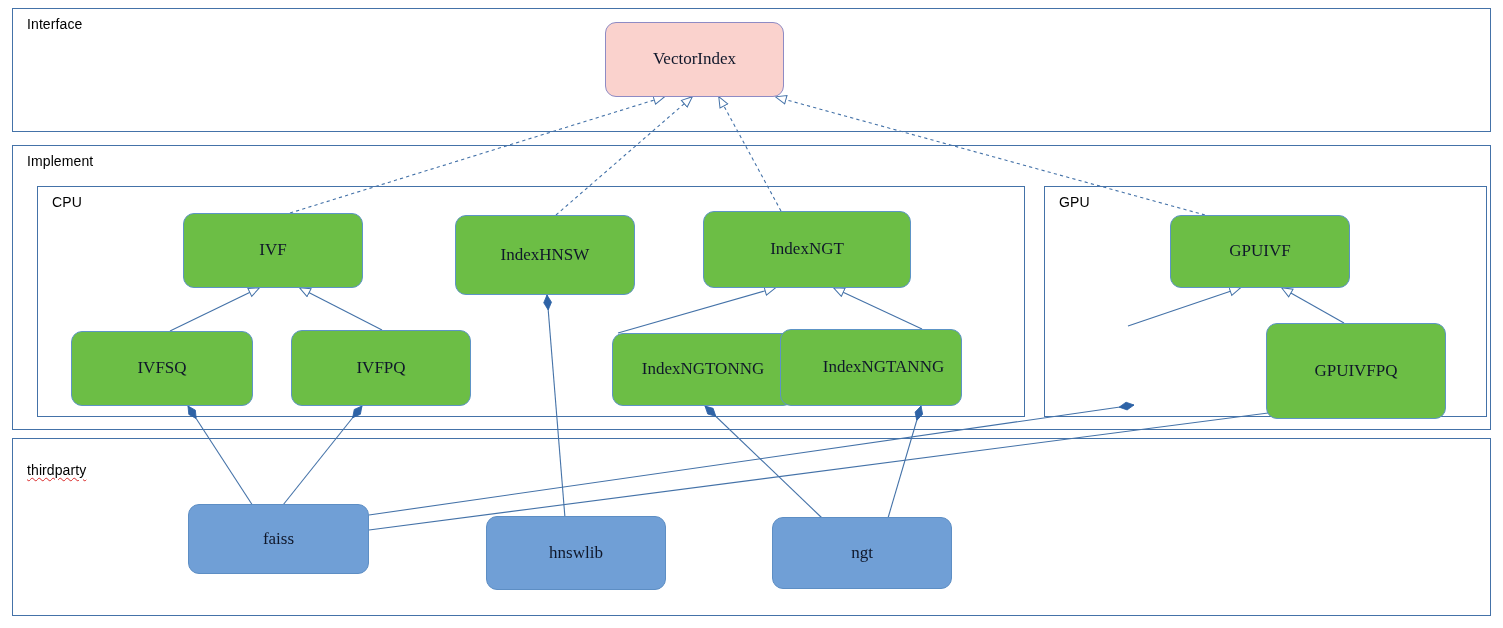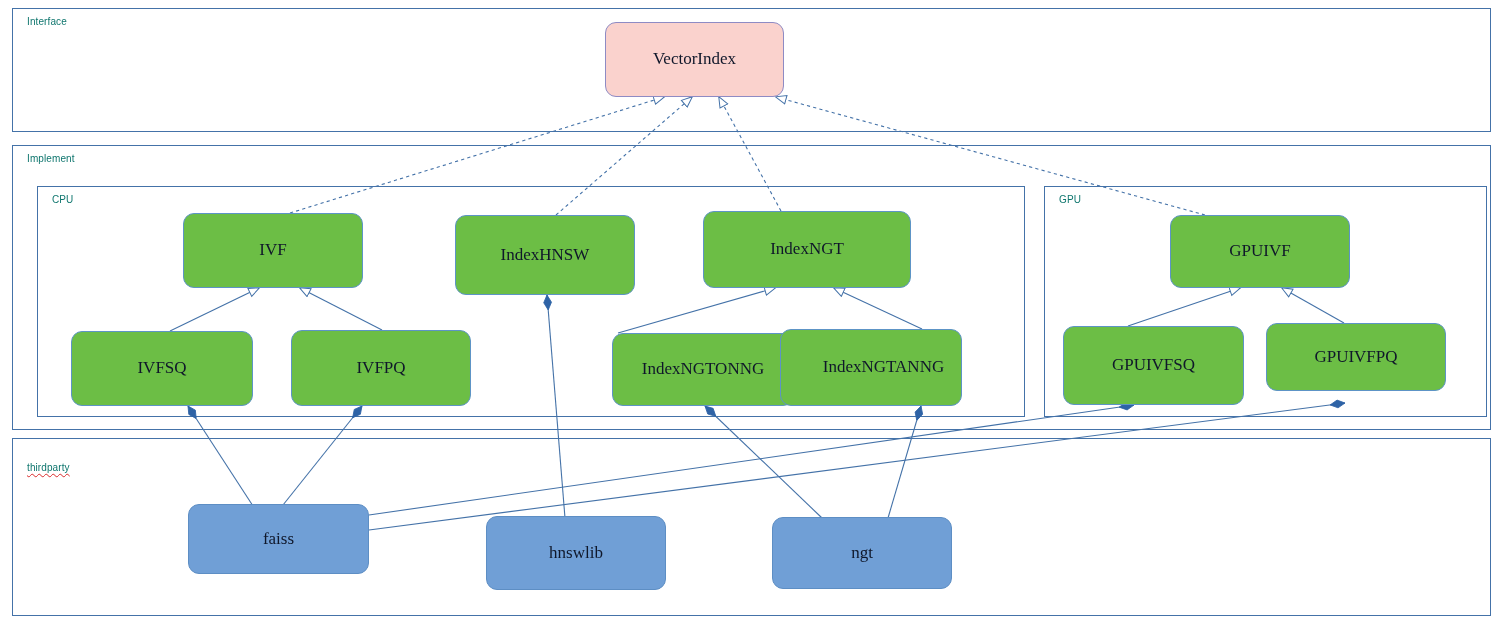--- a/index.html
+++ b/index.html
@@ -21,22 +21,22 @@
     position: absolute;
     border: 1px solid #4472a8;
     background: transparent;
     box-sizing: border-box;
   }
   .package > .pkg-label {
     position: absolute;
     top: 7px;
     left: 14px;
     font-family: "Liberation Sans", sans-serif;
-    font-size: 10px;
-    color: #0f766e;
+    font-size: 14px;
+    color: #000000;
     white-space: nowrap;
     letter-spacing: 0.1px;
   }
   .pkg-label.misspelled {
     text-decoration: underline;
     text-decoration-color: #d92b2b;
     text-decoration-style: wavy;
     text-decoration-thickness: 1px;
     text-underline-offset: 2px;
     margin-top: 16px;
@@ -173,25 +173,22 @@
   </div>
 
   <div class="node impl" style="left:780px; top:329px; width:182px; height:77px;padding-left:25px;">
     <span>IndexNGTANNG</span>
   </div>
 
   <div class="node impl" style="left:1170px; top:215px; width:180px; height:73px;">
     <span>GPUIVF</span>
   </div>
 
-  <div class="node impl" style="left:1063px; top:326px; width:181px; height:79px;">
-    <span>GPUIVFSQ</span>
-  </div>
-
-  <div class="node impl" style="left:1266px; top:323px; width:180px; height:68px;">
+
+  <div class="node impl" style="left:1266px; top:323px; width:180px; height:96px;">
     <span>GPUIVFPQ</span>
   </div>
 
   <div class="node tp" style="left:188px; top:504px; width:181px; height:70px;">
     <span>faiss</span>
   </div>
 
   <div class="node tp" style="left:486px; top:516px; width:180px; height:74px;">
     <span>hnswlib</span>
   </div>

